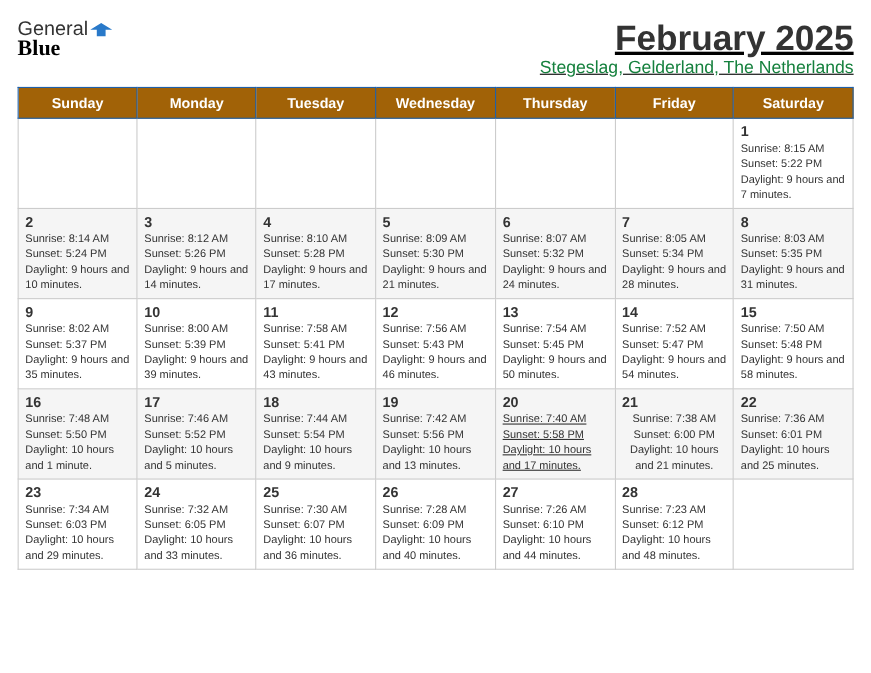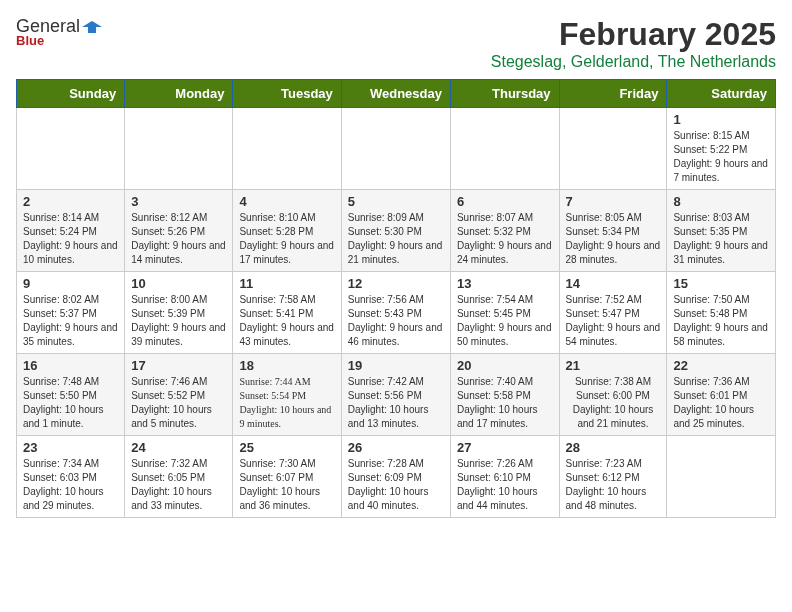--- a/index.html
+++ b/index.html
@@ -21,39 +21,40 @@
       flex-direction: column;
       align-items: flex-start;
     }
     .logo-row {
       display: flex;
       align-items: center;
       gap: 2px;
     }
     .title-area {
       text-align: right;
+      text-decoration: underline;
     }
     .month-title {
       font-size: 32px;
       font-weight: bold;
       color: #333;
     }
     .location-title {
       font-size: 16px;
       color: #15803d;
     }
     .calendar {
       width: 100%;
       border-collapse: collapse;
       border: 1px solid #ccc;
     }
     .calendar th {
-      background-color: #4d7c0f;
+      background-color: #a16207;
       color: #fff;
-      text-align: right;
+      text-align: center;
       padding: 6px 8px;
       font-size: 13px;
       border: 1px solid #2060a8;
     }
     .calendar td {
       vertical-align: top;
       padding: 4px 6px;
       border: 1px solid #ccc;
       width: 110px;
       min-height: 80px;
@@ -83,21 +84,21 @@
 <body>
 
 <div class="header-area">
   <div class="logo">
     <div class="logo-row">
       <span style="font-size:18px;font-weight:normal;color:#333;">General</span>
       <svg width="20" height="16" viewBox="0 0 20 16">
         <polygon points="10,2 20,8 14,8 14,14 6,14 6,8 0,8" fill="#2979c9"></polygon>
       </svg>
     </div>
-    <span style="font-size:13px;font-weight:bold;color:#b91c1c;margin-top:-4px;">Blue</span>
+    <span style="font-size:20px;font-weight:bold;color:#000000;margin-top:-4px;font-family:Liberation Serif, serif;">Blue</span>
   </div>
   <div class="title-area">
     <div class="month-title">February 2025</div>
     <div class="location-title">Stegeslag, Gelderland, The Netherlands</div>
   </div>
 </div>
 
 <table class="calendar">
   <thead>
     <tr>
@@ -221,33 +222,33 @@
 Daylight: 10 hours and 1 minute.</div>
         </td>
         <td>
           <span class="day-number">17</span>
           <div class="day-info" style="white-space: pre-line;">Sunrise: 7:46 AM
 Sunset: 5:52 PM
 Daylight: 10 hours and 5 minutes.</div>
         </td>
         <td>
           <span class="day-number">18</span>
-          <div class="day-info" style="white-space: pre-line; font-family: Liberation Serif, serif;">Sunrise: 7:44 AM
+          <div class="day-info" style="white-space: pre-line;">Sunrise: 7:44 AM
 Sunset: 5:54 PM
 Daylight: 10 hours and 9 minutes.</div>
         </td>
         <td>
           <span class="day-number">19</span>
           <div class="day-info" style="white-space: pre-line;">Sunrise: 7:42 AM
 Sunset: 5:56 PM
 Daylight: 10 hours and 13 minutes.</div>
         </td>
         <td>
           <span class="day-number">20</span>
-          <div class="day-info" style="white-space: pre-line;">Sunrise: 7:40 AM
+          <div class="day-info" style="white-space: pre-line; text-decoration: underline;">Sunrise: 7:40 AM
 Sunset: 5:58 PM
 Daylight: 10 hours and 17 minutes.</div>
         </td>
         <td>
           <span class="day-number">21</span>
           <div class="day-info" style="white-space: pre-line; text-align: center;">Sunrise: 7:38 AM
 Sunset: 6:00 PM
 Daylight: 10 hours and 21 minutes.</div>
         </td>
         <td>

